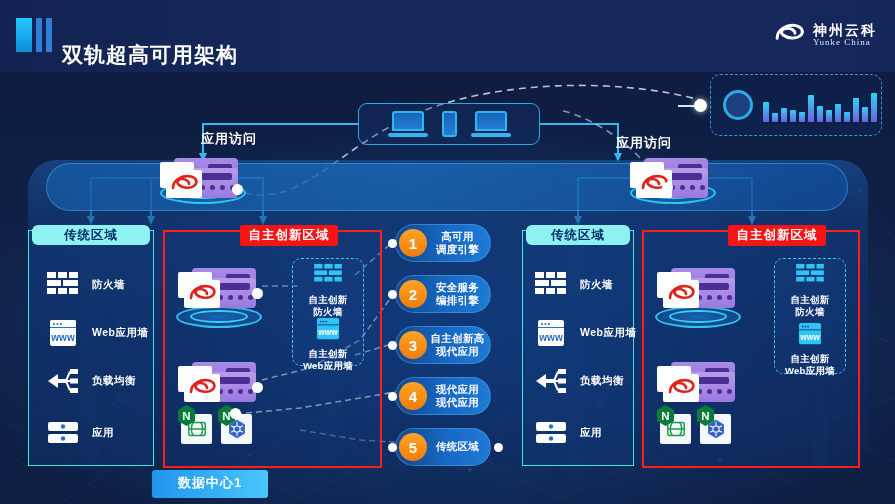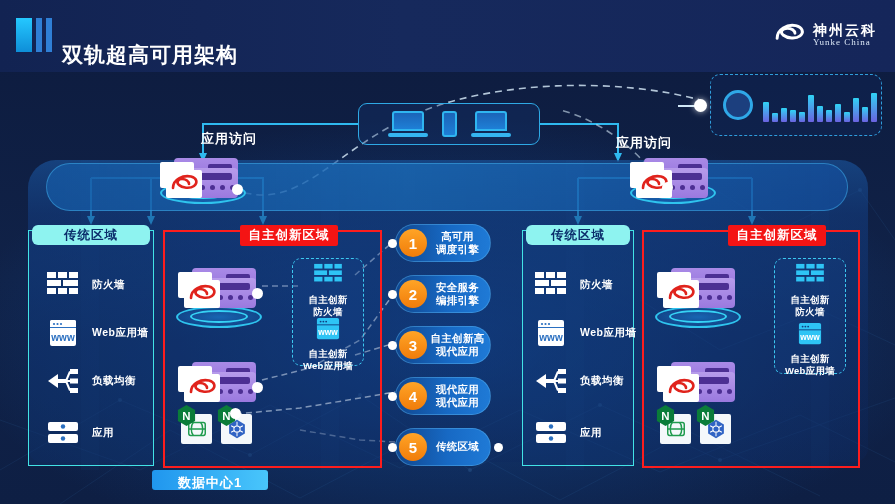--- a/index.html
+++ b/index.html
@@ -133,21 +133,21 @@
      border:1px solid rgba(90,180,240,.45);
      display:flex; align-items:center; }
   .pill .num { width:28px; height:28px; border-radius:50%; margin-left:3px; flex:0 0 auto;
      background:linear-gradient(180deg,#ffa426,#f07c0a); color:#fff; font-size:15px; font-weight:bold;
      display:flex; align-items:center; justify-content:center; }
   .pill .lbl { flex:1; text-align:center; font-size:10.5px; font-weight:bold; color:#ffffff;
      line-height:1.25; letter-spacing:.3px; padding-right:2px;}
   .pill-dot { position:absolute; width:9px; height:9px; border-radius:50%; background:#ffffff; }
 
   
-  .dc { position:absolute; height:20px; line-height:26px; text-align:center; border-radius:3px;
+  .dc { position:absolute; height:28px; line-height:26px; text-align:center; border-radius:3px;
      background:linear-gradient(90deg,#2096ee,#49c6fb); color:#ffffff; font-size:13px; font-weight:bold; letter-spacing:1px;}
 </style>
 </head>
 <body>
 
 <div id="stage">
 
   <svg class="mesh" width="895" height="504">
     <g stroke="#3c86cc" stroke-width="0.7" fill="none" opacity="0.5">
       <path d="M0,470 L120,400 L250,455 L360,395 L470,470 L600,405 L720,460 L895,398"></path>

